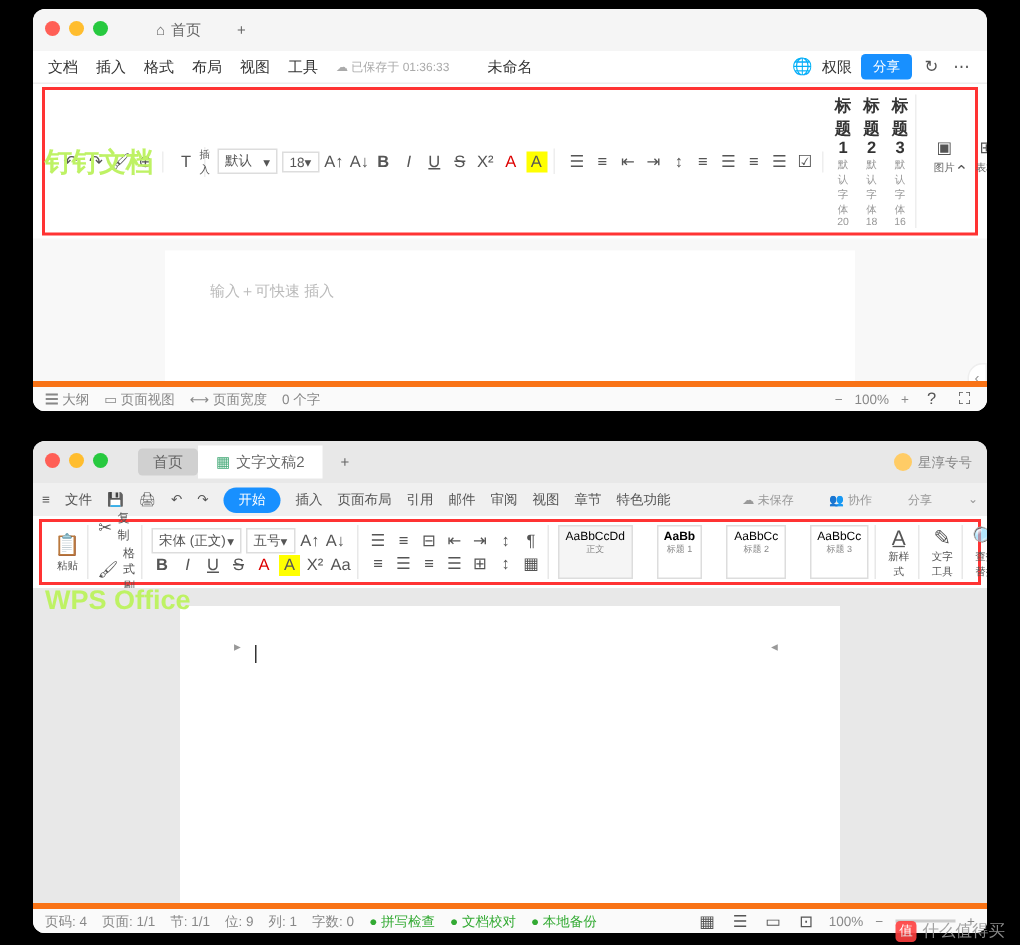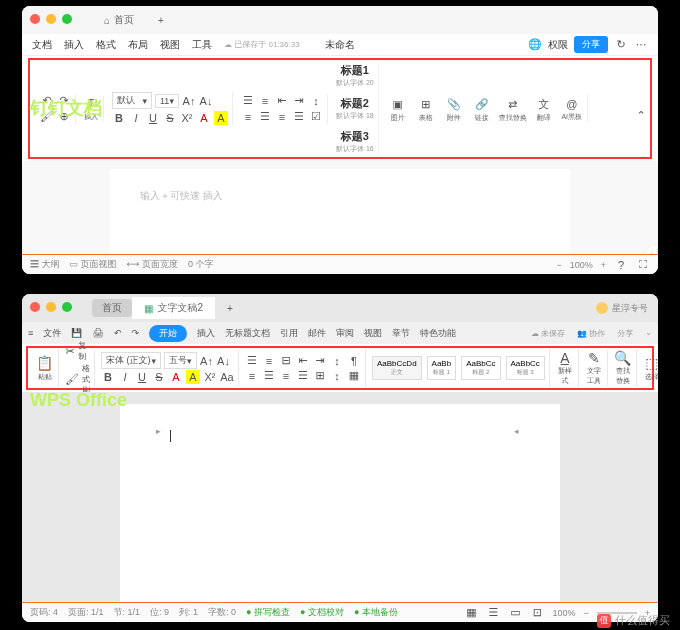--- a/index.html
+++ b/index.html
@@ -11,36 +11,36 @@
 .dot{width:10px;height:10px;border-radius:50%}
 .red{background:#ff5f56}.yellow{background:#ffbd2e}.green{background:#27c93f}
 .tabs{height:28px;background:#f5f5f5;display:flex;align-items:center;padding-left:70px;font-size:10px;color:#666}
 .tab{padding:4px 12px;display:flex;align-items:center;gap:4px;cursor:pointer}
 .tab.active{background:#fff;border-radius:4px 4px 0 0}
 .tab.active2{background:#fff}
 .menubar{height:22px;display:flex;align-items:center;padding:0 10px;font-size:10px;color:#333;gap:12px;border-bottom:1px solid #eee}
 .menubar .right{margin-left:auto;display:flex;gap:6px;align-items:center}
 .btn-blue{background:#1890ff;color:#fff;padding:2px 8px;border-radius:3px;font-size:9px}
 .toolbar{border:2px solid #ff3333;margin:2px 6px;padding:3px 6px;display:flex;gap:4px;align-items:center;position:relative}
-.tg{display:flex;flex-direction:column;gap:2px;padding:0 4px;border-right:1px solid #eee}
+.tg{display:flex;flex-direction:row;gap:2px;padding:0 4px;border-right:1px solid #eee}
 .tg:last-child{border-right:none}
 .tg-row{display:flex;gap:3px;align-items:center;font-size:9px;color:#555}
 .ico{width:14px;height:14px;display:inline-flex;align-items:center;justify-content:center;font-size:11px;color:#555;cursor:pointer}
 .sel{border:1px solid #ddd;padding:1px 4px;font-size:9px;min-width:40px;display:inline-flex;align-items:center;justify-content:space-between}
 .heading-grp{display:flex;gap:8px}
 .hd{text-align:center;cursor:pointer}
 .hd-t{font-size:11px;font-weight:bold;color:#333}
 .hd-s{font-size:7px;color:#999}
 .tool-item{text-align:center;cursor:pointer;min-width:22px}
 .tool-item .ico{width:16px;height:16px;margin:0 auto}
 .tool-item .lbl{font-size:7px;color:#666}
 .canvas{background:#f8f8f8;flex:1;padding:8px 4px;display:flex;justify-content:center;position:relative}
 .page{background:#fff;width:460px;min-height:150px;padding:20px 30px;font-size:10px;color:#bbb}
 .label-red{position:absolute;color:#bef264;font-size:18px;font-weight:bold}
-.statusbar{position:absolute;bottom:0;left:0;right:0;height:20px;background:#fafafa;border-top:1px solid #f97316;display:flex;align-items:center;padding:0 8px;font-size:9px;color:#888;gap:10px}
+.statusbar{position:absolute;bottom:0;left:0;right:0;height:20px;background:#fafafa;border-top:4px solid #f97316;display:flex;align-items:center;padding:0 8px;font-size:9px;color:#888;gap:10px}
 .statusbar .right{margin-left:auto;display:flex;gap:8px;align-items:center}
 
 .wps-menu{height:22px;background:#f0f0f0;display:flex;align-items:center;padding:0 6px;font-size:9px;color:#555;gap:10px}
 .wps-menu .active{background:#1890ff;color:#fff;padding:2px 10px;border-radius:10px}
 .wps-toolbar{border:2px solid #ff3333;margin:2px 4px;padding:2px 4px;display:flex;gap:2px;align-items:stretch;height:44px}
 .wg{display:flex;flex-direction:column;justify-content:center;padding:0 4px;border-right:1px solid #e8e8e8}
 .wg:last-child{border-right:none}
 .wg-big{text-align:center;cursor:pointer}
 .wg-big .ico{width:18px;height:18px;margin:0 auto;font-size:14px}
 .wg-big .lbl{font-size:7px;color:#555}
@@ -103,21 +103,21 @@
       <div class="tg-row">
           <span class="ico">T</span>
         </div>
       <div class="tg-row" style="font-size:7px">
           <span>插入</span>
         </div>
     </div>
     <div class="tg">
       <div class="tg-row">
         <span class="sel"><span>默认</span> ▾</span>
-        <span class="sel" style="min-width:24px"><span>11</span> ▾</span>
+        <span class="sel" style="min-width:24px"><span>18</span> ▾</span>
         <span class="ico">A↑</span>
         <span class="ico">A↓</span>
       </div>
       <div class="tg-row">
         <span class="ico">
             <b>B</b>
           </span>
         <span class="ico">
             <i>I</i>
           </span>
@@ -213,28 +213,28 @@
   </div>
   <div class="wps-menu">
     <span>≡</span>
     <span>文件</span>
     <span>💾</span>
       <span>🖨</span>
       <span>↶</span>
       <span>↷</span>
     <span class="active">开始</span>
     <span>插入</span>
-    <span>无标题文档</span>
+    <span>页面布局</span>
     <span>引用</span>
     <span>邮件</span>
     <span>审阅</span>
     <span>视图</span>
     <span>章节</span>
     <span>特色功能</span>
-    <div style="margin-left:auto;display:flex;gap:12px;font-size:8px;color:#999">
+    <div style="margin-left:auto;display:flex;gap:24px;font-size:8px;color:#999">
       <span>☁ <span>未保存</span></span>
       <span>👥 <span>协作</span></span>
       <span>分享</span>
       <span>⌄</span>
     </div>
   </div>
   <div class="wps-toolbar">
     <div class="wg wg-big">
         <div class="ico">📋</div>
         <div class="lbl">粘贴</div>
@@ -288,27 +288,27 @@
       <div class="tg-row">
           <span class="ico">≡</span>
           <span class="ico">☰</span>
           <span class="ico">≡</span>
           <span class="ico">☰</span>
           <span class="ico">⊞</span>
           <span class="ico">↕</span>
           <span class="ico">▦</span>
         </div>
     </div>
-    <div class="wg" style="flex-direction:row;gap:5px;align-items:center">
+    <div class="wg" style="flex-direction:row;gap:16px;">
       <div class="style-box first">
           <div>AaBbCcDd</div>
           <div class="style-name">正文</div>
         </div>
       <div class="style-box">
-          <div style="font-weight:normal">AaBb</div>
+          <div style="font-weight:bold">AaBb</div>
           <div class="style-name">标题 1</div>
         </div>
       <div class="style-box">
           <div>AaBbCc</div>
           <div class="style-name">标题 2</div>
         </div>
       <div class="style-box">
           <div>AaBbCc</div>
           <div class="style-name">标题 3</div>
         </div>

